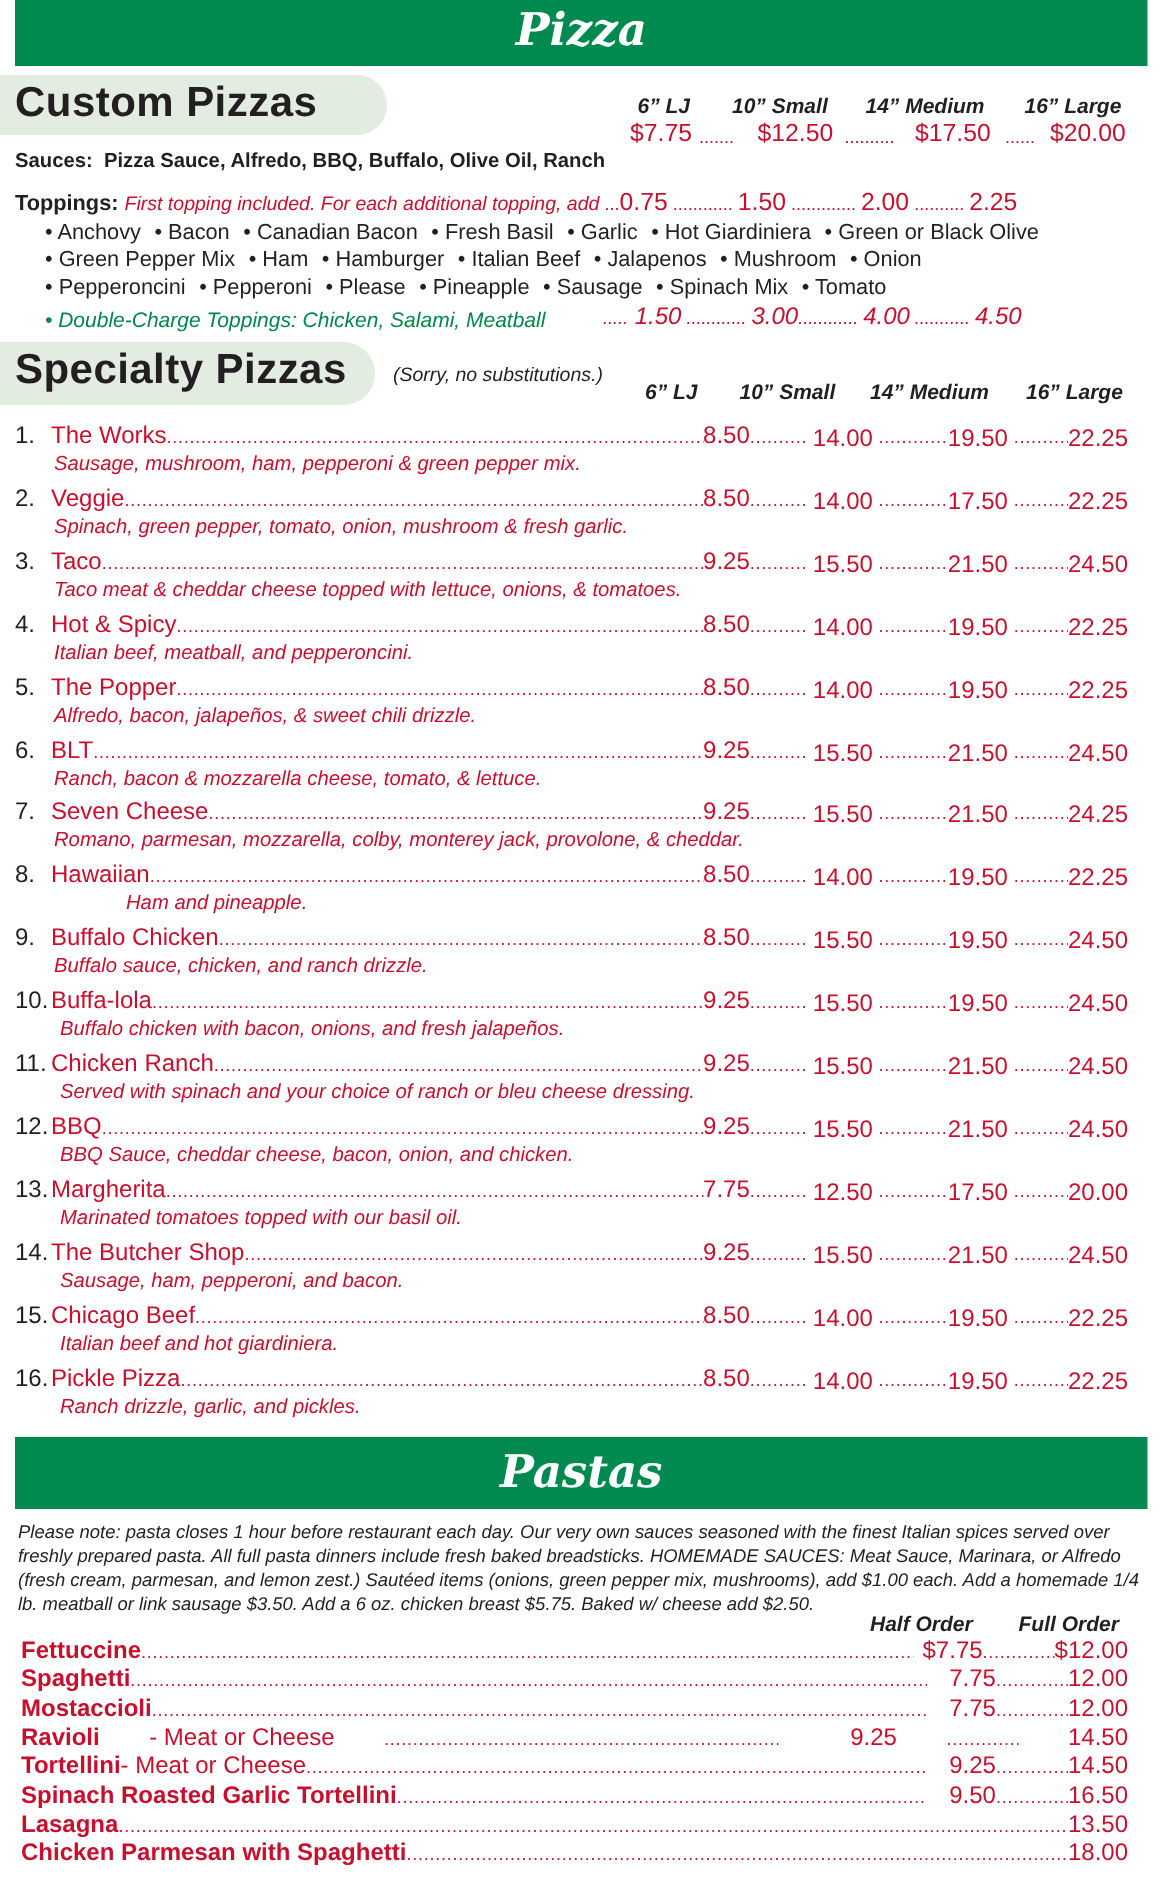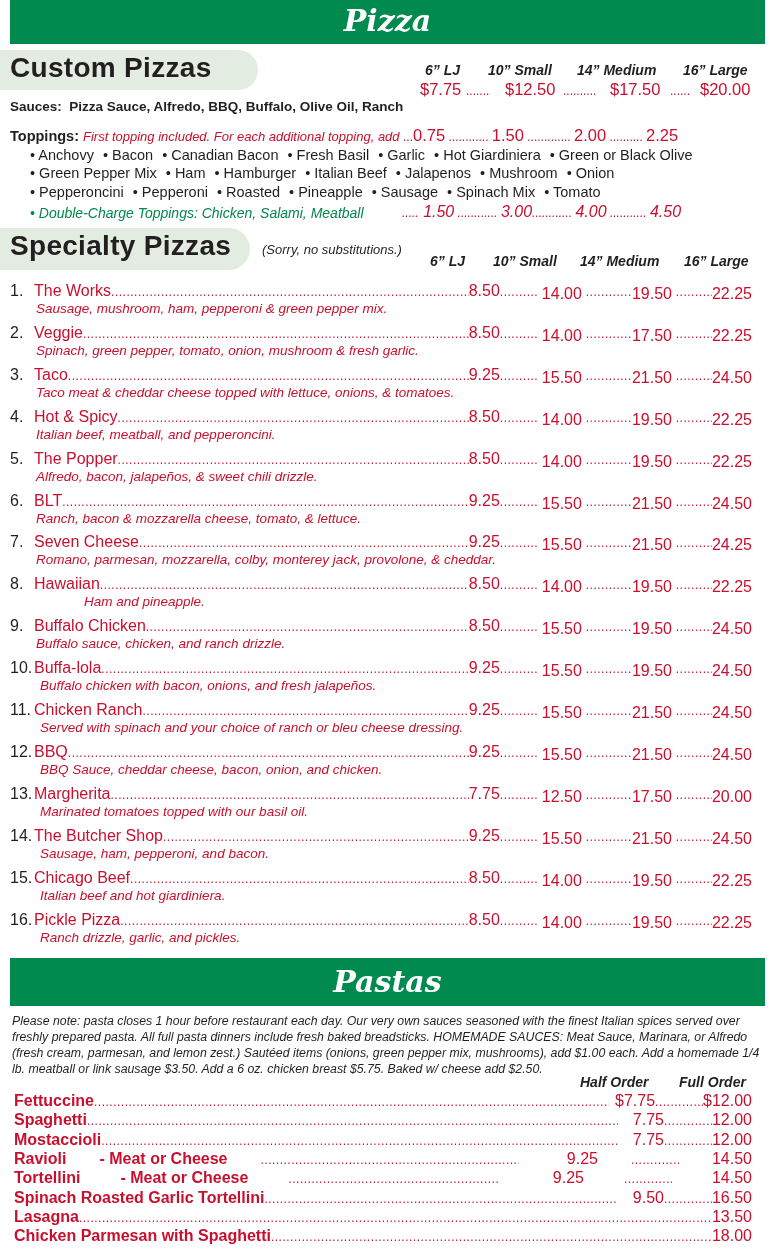--- a/index.html
+++ b/index.html
@@ -29,21 +29,21 @@
   .row .dots::after { content:"..............................................................................................................................................................................................................."; }
   .row .p1 { color:#c8102e; flex:none; }
   .row .seg { color:#c8102e; flex:none; display:flex; }
   .seg .d { overflow:hidden; font-size:12px; letter-spacing:0.5px; }
   .desc { position:absolute; left:36px; font-size:13.5px; font-style:italic; color:#c8102e; white-space:nowrap; }
   .topping-line { position:absolute; left:30px; font-size:14.5px; white-space:nowrap; color:#231f20; }
   .topping-line span { margin-right:9px; }
   .pasta-row { position:absolute; left:14px; width:738px; height:18px; display:flex;
                align-items:baseline; font-size:16px; color:#c8102e; white-space:nowrap; }
   .pasta-row .pname { font-weight:bold; flex:none; }
-  .pasta-row .psub { flex:none;font-weight:bold; }
+  .pasta-row .psub { flex:none; }
   .pasta-row .dots { flex:1; overflow:hidden; font-size:12px; letter-spacing:0.5px; }
   .pasta-row .dots::after { content:"......................................................................................................................................................................................................................................"; }
   .pasta-row .half { flex:none; width:46px; text-align:right; }
   .pasta-row .fd { flex:none; width:48px; overflow:hidden; font-size:12px; letter-spacing:0.5px; }
   .pasta-row .fd::after { content:".............................."; }
   .pasta-row .full { flex:none; text-align:right; }
   .note { position:absolute; left:12px; top:1013px; width:755px; font-size:12.3px;
           font-style:italic; line-height:16px; color:#231f20; }
 </style>
 </head>
@@ -80,21 +80,21 @@
   <span style="font-size:12px;">...</span><span>0.75</span><span style="font-size:12px;"> ............ </span><span>1.50</span><span style="font-size:12px;"> ............. </span><span>2.00</span><span style="font-size:12px;"> .......... </span><span>2.25</span>
 </div>
 
 <div class="topping-line" style="top:147px;">
   <span>• Anchovy</span><span>• Bacon</span><span>• Canadian Bacon</span><span>• Fresh Basil</span><span>• Garlic</span><span>• Hot Giardiniera</span><span>• Green or Black Olive</span>
 </div>
 <div class="topping-line" style="top:165px;">
   <span>• Green Pepper Mix</span><span>• Ham</span><span>• Hamburger</span><span>• Italian Beef</span><span>• Jalapenos</span><span>• Mushroom</span><span>• Onion</span>
 </div>
 <div class="topping-line" style="top:184px;">
-  <span>• Pepperoncini</span><span>• Pepperoni</span><span>• Roasted</span><span>• Pineapple</span><span>• Sausage</span><span>• Spinach Mix</span><span>• Tomato</span>
+  <span>• Pepperoncini</span><span>• Pepperoni</span><span>• Please</span><span>• Pineapple</span><span>• Sausage</span><span>• Spinach Mix</span><span>• Tomato</span>
 </div>
 
 <div class="abs green ital" style="left:30px; top:205px; font-size:14px;">• Double-Charge Toppings:  Chicken, Salami, Meatball</div>
 <div class="abs red ital" style="left:402px; top:203px; font-size:16px;">
   <span style="font-size:12px;">.....</span> <span>1.50</span><span style="font-size:12px;"> ............ </span><span>3.00</span><span style="font-size:12px;">............ </span><span>4.00</span><span style="font-size:12px;"> ........... </span><span>4.50</span>
 </div>
 
 <div class="pill pill-special"></div>
 <div class="sec-title" style="top:230px;">Specialty Pizzas</div>
 <div class="abs ital" style="left:262px; top:242px; font-size:13px;">(Sorry, no substitutions.)</div>
@@ -442,21 +442,21 @@
       <span class="full">12.00</span>
     </div>
     <div class="pasta-row" style="top: 1149.9px; gap: 33px;">
       <span class="pname">Ravioli</span>
       <span class="psub"> - Meat or Cheese</span>
       <span class="dots"></span>
       <span class="half">9.25</span>
       <span class="fd"></span>
       <span class="full">14.50</span>
     </div>
-    <div class="pasta-row" style="top: 1169.2px; gap: 40px;">
+    <div class="pasta-row" style="top: 1169.2px;">
       <span class="pname">Tortellini</span>
       <span class="psub"> - Meat or Cheese</span>
       <span class="dots"></span>
       <span class="half">9.25</span>
       <span class="fd"></span>
       <span class="full">14.50</span>
     </div>
     <div class="pasta-row" style="top: 1188.5px;">
       <span class="pname">Spinach Roasted Garlic Tortellini</span>
       <span class="psub"></span>

